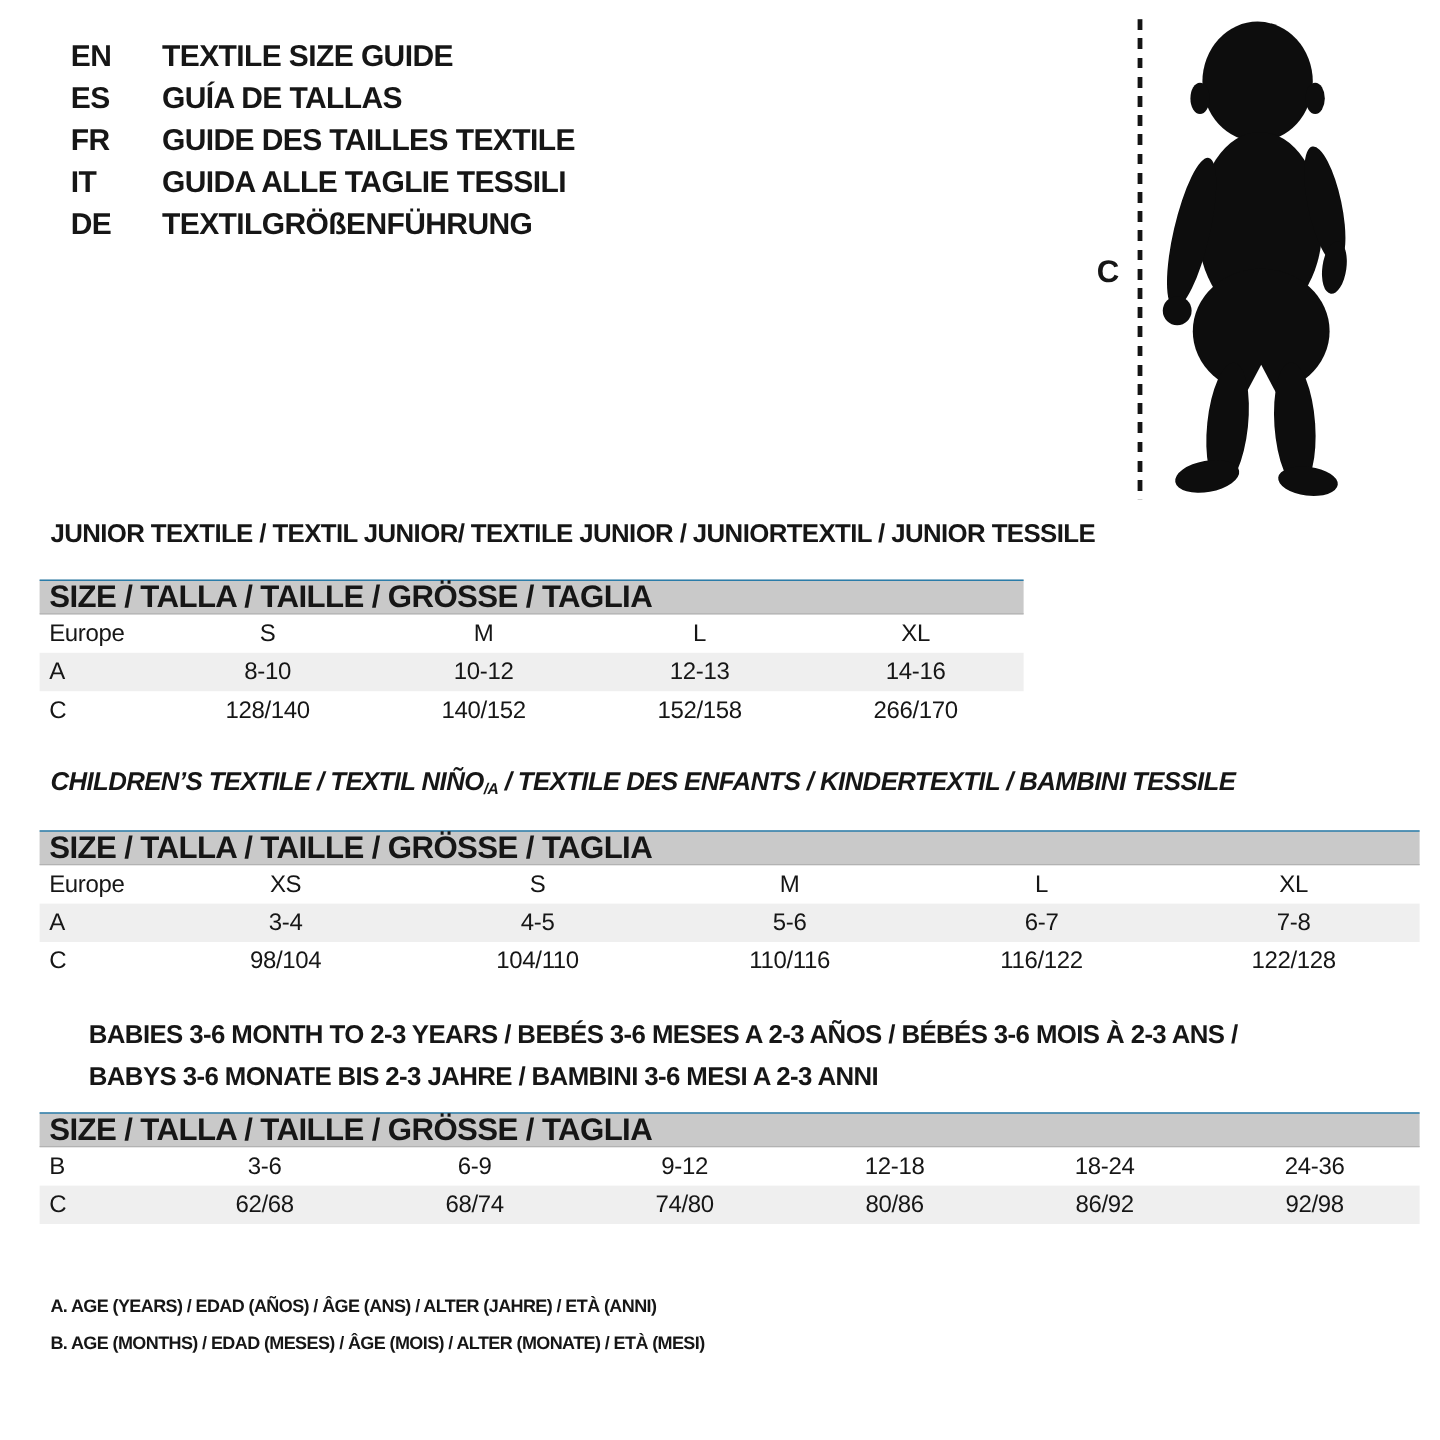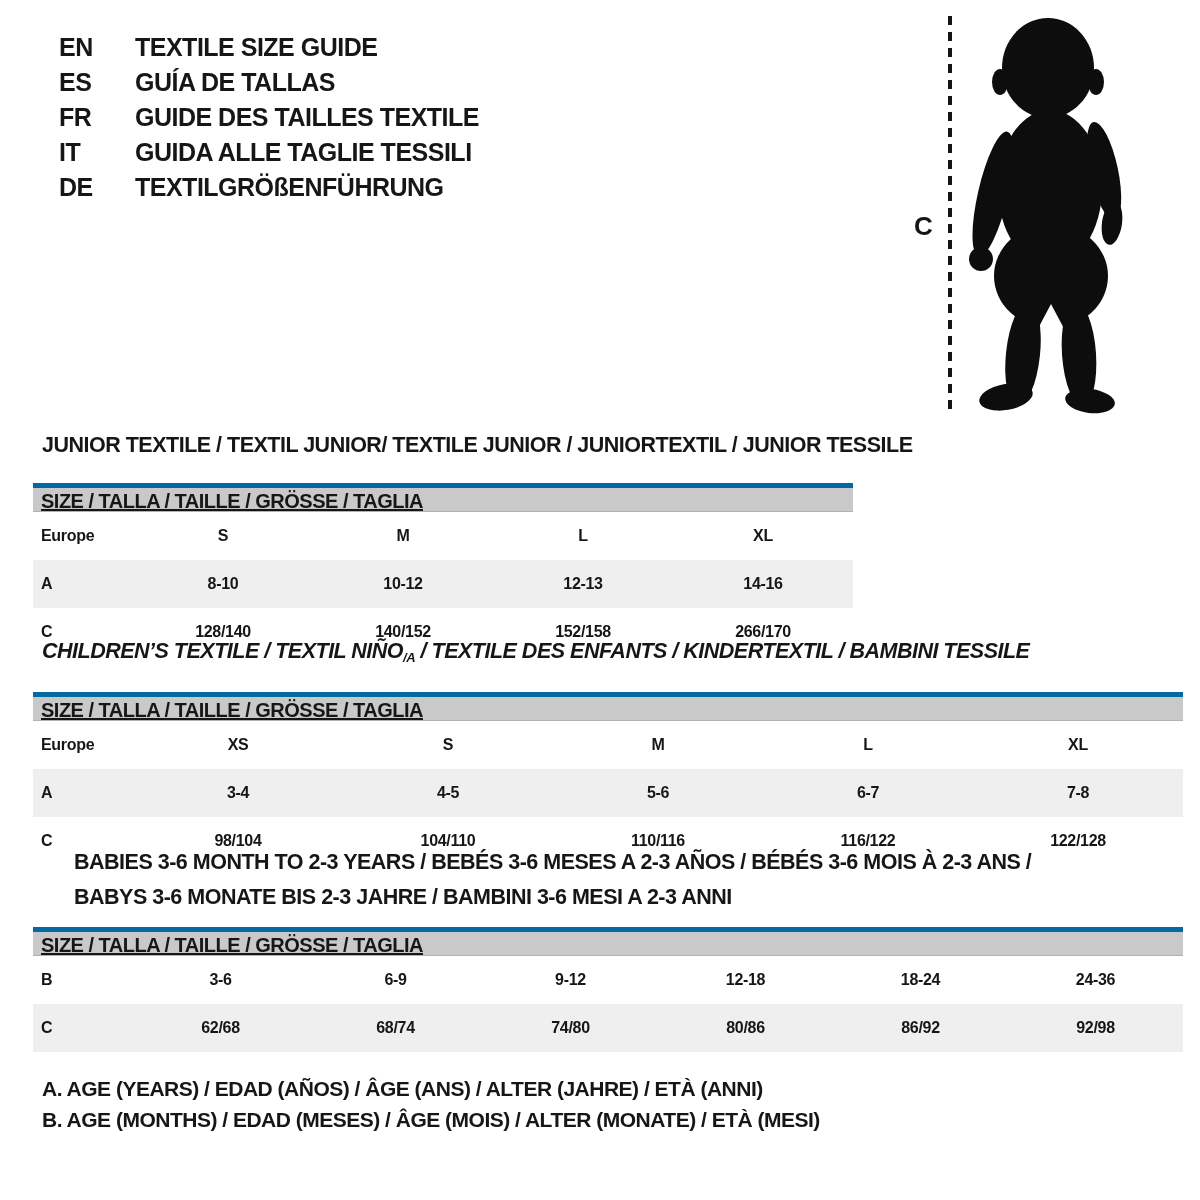--- a/index.html
+++ b/index.html
@@ -35,35 +35,35 @@
   #babies-title { line-height:35px;margin-left:32px; }
   .sub-a { font-size:13px; position:relative; top:4px; }
 
   
   .size-table { position:absolute; left:33px; }
   #junior-table { width:820px; top:483px; }
   #children-table { width:1150px; top:692px; }
   #babies-table { width:1150px; top:927px; }
   .size-header {
     height:29px; background:#c9c9c9;
-    border-top:5px solid #0369a1; border-bottom:1px solid #b2b2b2;
-    font-size:20px; font-weight:700; letter-spacing:-0.5px;
-    line-height:27px; padding-left:8px;text-decoration:underline;
+    border-top:1px solid #0369a1; border-bottom:1px solid #b2b2b2;
+    font-size:26px; font-weight:700; letter-spacing:-0.5px;
+    line-height:27px; padding-left:8px;
   }
   .trow {
-    display:grid; height:48px; align-items:center;
-    font-size:16px; font-weight:700; letter-spacing:-0.3px;
+    display:grid; height:32px; align-items:center;
+    font-size:20px; font-weight:400; letter-spacing:-0.3px;
   }
   .trows .trow:nth-child(even) { background:#efefef; }
   .tcell { text-align:center; }
   .tlabel { text-align:left; padding-left:8px; }
 
   
   #legend { position:absolute; left:42px; top:1073px; }
-  .legend-line { font-size:21px; font-weight:700; letter-spacing:-0.5px; line-height:31px; white-space:nowrap; }
+  .legend-line { font-size:15px; font-weight:700; letter-spacing:-0.5px; line-height:31px; white-space:nowrap; }
 </style>
 </head>
 <body>
 
 <div id="page">
 
   <div id="languages">
     <div class="lang-row">
       <span class="lang-code">EN</span>
       <span class="lang-title">TEXTILE SIZE GUIDE</span>

